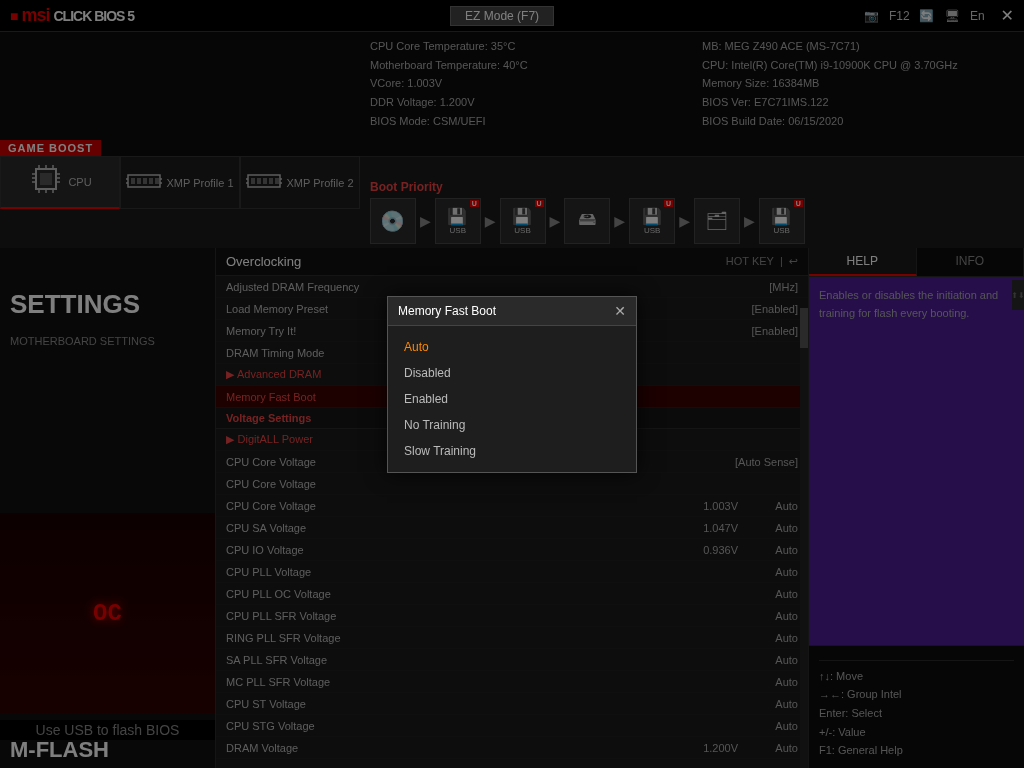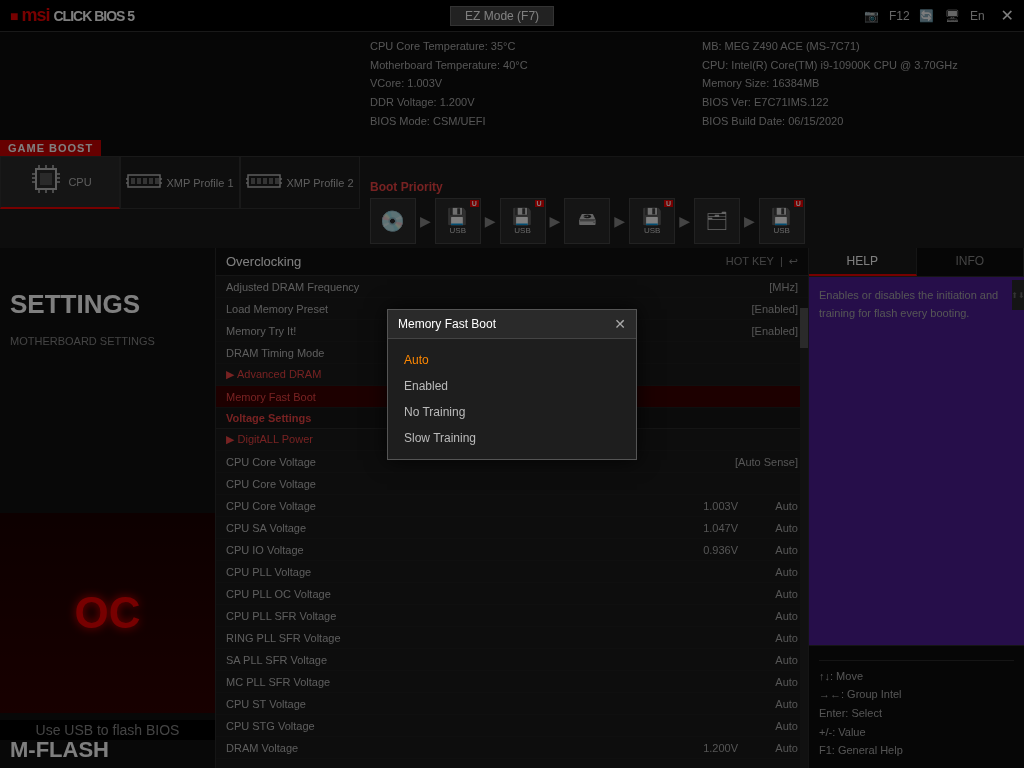--- a/index.html
+++ b/index.html
@@ -198,24 +198,25 @@
       text-transform: uppercase;
     }
     #sidebar-settings-title {
       padding: 2px 10px 8px 10px;
       font-size: 26px;
       font-weight: bold;
       color: #fff;
       line-height: 1.1;
     }
     #oc-label {
-      font-size: 44px;
+      font-size: 24px;
       font-weight: bold;
       color: #e00;
       text-shadow: 0 0 10px #e00;
+      font-family: Liberation Mono, monospace;
     }
     #usb-flash-label {
       position: absolute;
       bottom: 0;
       left: 0;
       right: 0;
       background: #000;
       color: #888;
       font-size: 14px;
       padding: 2px 10px;
@@ -695,18 +696,19 @@
 </div>
 
 <div id="modal-overlay">
   <div id="modal-box">
     <div id="modal-header">
       <span id="modal-title">Memory Fast Boot</span>
       <span id="modal-close">✕</span>
     </div>
     <div id="modal-body">
       <div class="modal-option selected">Auto</div>
+      <div class="modal-option">Disabled</div>
       <div class="modal-option">Enabled</div>
       <div class="modal-option">No Training</div>
       <div class="modal-option">Slow Training</div>
     </div>
   </div>
 </div>
 
 </body></html>

